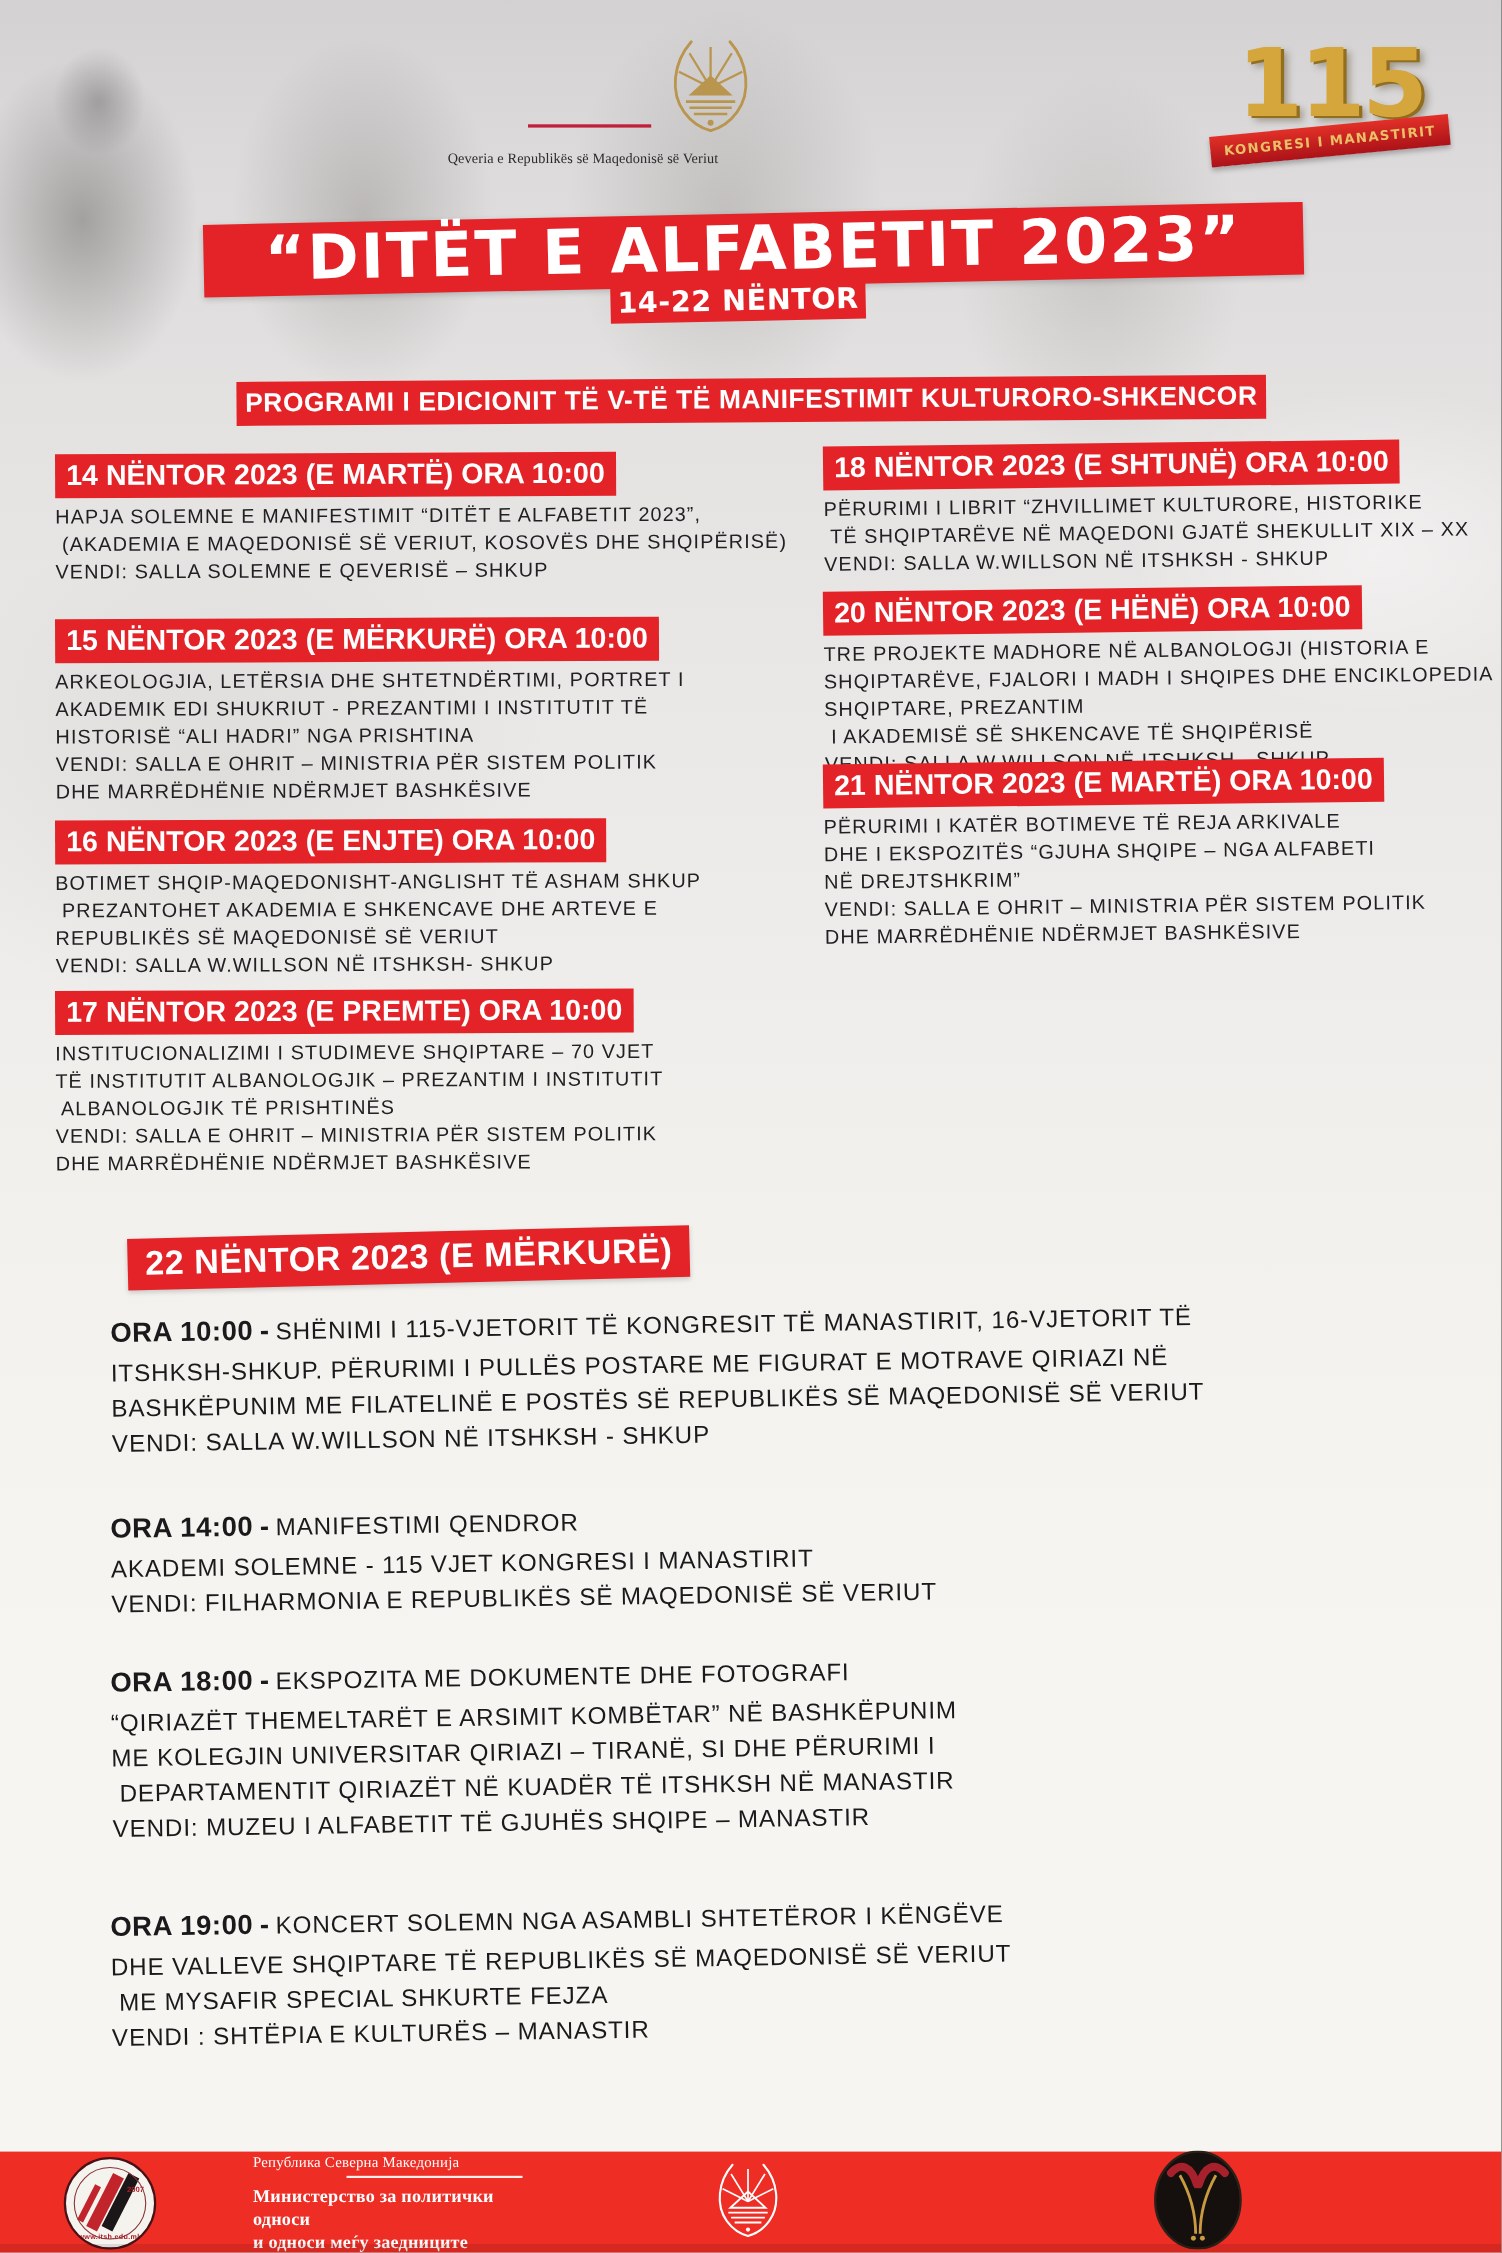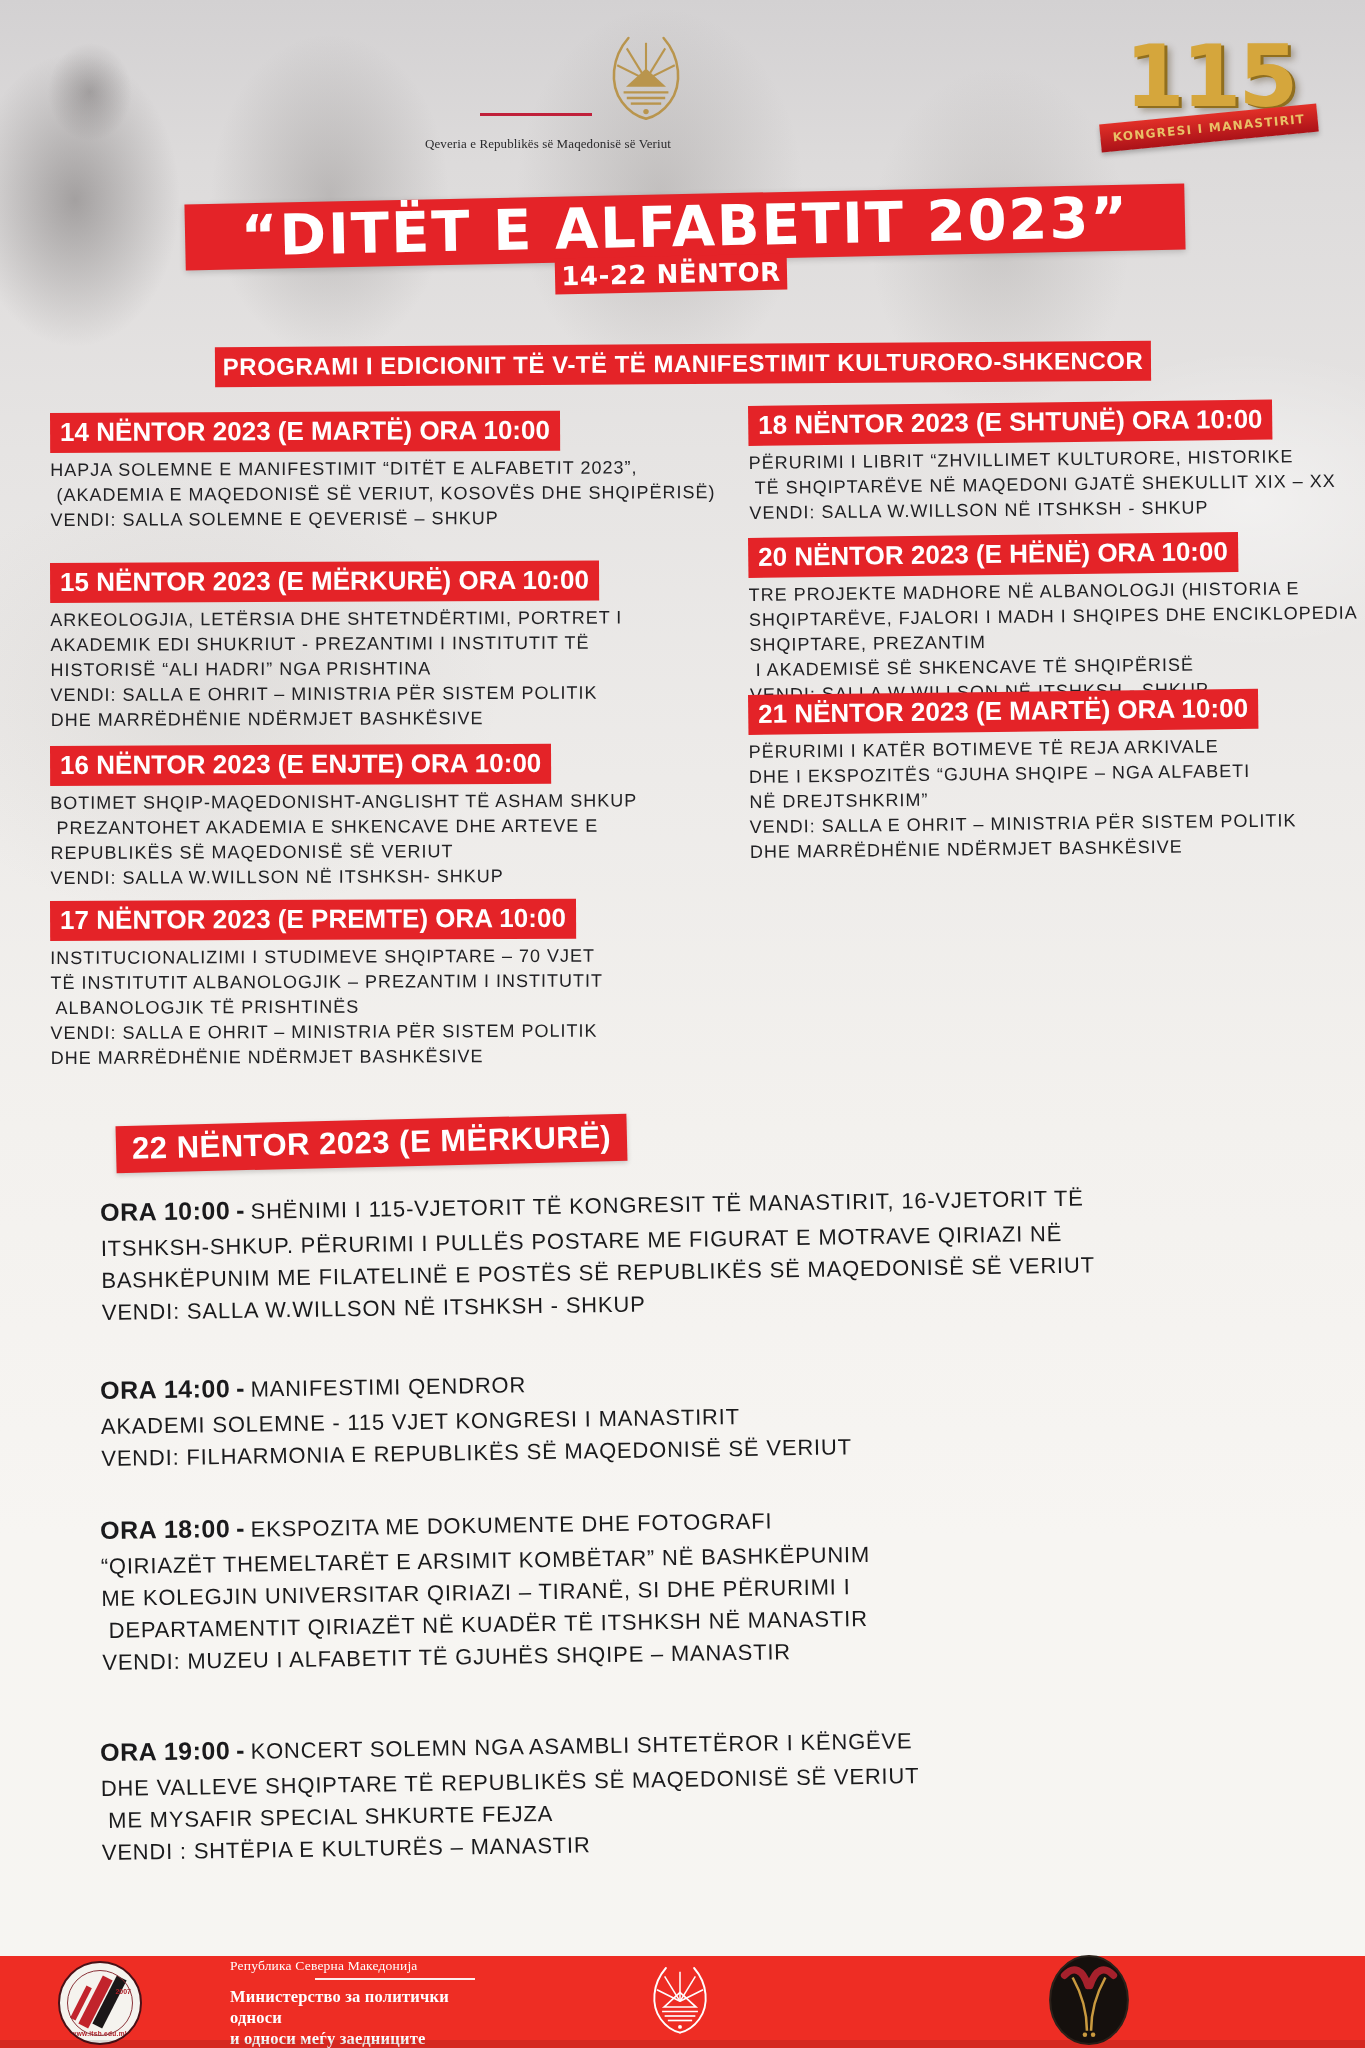--- a/index.html
+++ b/index.html
@@ -17,21 +17,21 @@
       radial-gradient(150px 210px at 75px 200px, rgba(75,70,70,.40), transparent 70%),
       radial-gradient(60px 70px at 90px 92px, rgba(75,70,70,.32), transparent 70%),
       radial-gradient(170px 230px at 330px 195px, rgba(95,90,88,.28), transparent 70%),
       radial-gradient(200px 260px at 660px 195px, rgba(105,100,97,.24), transparent 72%),
       radial-gradient(180px 240px at 1000px 240px, rgba(115,110,106,.20), transparent 72%),
       radial-gradient(300px 200px at 1250px 500px, rgba(255,255,255,.45), transparent 75%),
       radial-gradient(400px 300px at 200px 700px, rgba(140,135,130,.12), transparent 75%);}
   
   .gov-emblem{position:absolute;left:606px;top:28px;width:80px;height:100px;color:var(--gold);}
   .gov-line{position:absolute;left:480px;top:113px;width:112px;height:3px;background:#c0203a;}
-  .gov-text{position:absolute;left:416px;top:136px;width:264px;text-align:center;
+  .gov-text{position:absolute;left:398px;top:136px;width:264px;text-align:center;
     font-family:"Liberation Serif",serif;font-size:13px;color:#2b2b2d;letter-spacing:.1px;}
   
   .congress{position:absolute;left:1112px;top:30px;width:196px;height:120px;}
   .congress-num{margin:0;text-align:center;font-family:"DejaVu Sans",sans-serif;font-weight:bold;
     font-size:86px;line-height:92px;letter-spacing:-3px;color:#d5a63c;
     text-shadow:3px 2px 0 #916f1e,6px 5px 7px rgba(60,40,0,.35);}
   .congress-ribbon{position:absolute;left:-12px;top:84px;width:218px;height:28px;line-height:28px;
     transform:rotate(-5.5deg);text-align:center;
     background:linear-gradient(180deg,#e23028,#ab1218);
     color:#e9c067;font-family:"DejaVu Sans",sans-serif;font-weight:bold;font-size:12px;letter-spacing:1.3px;

